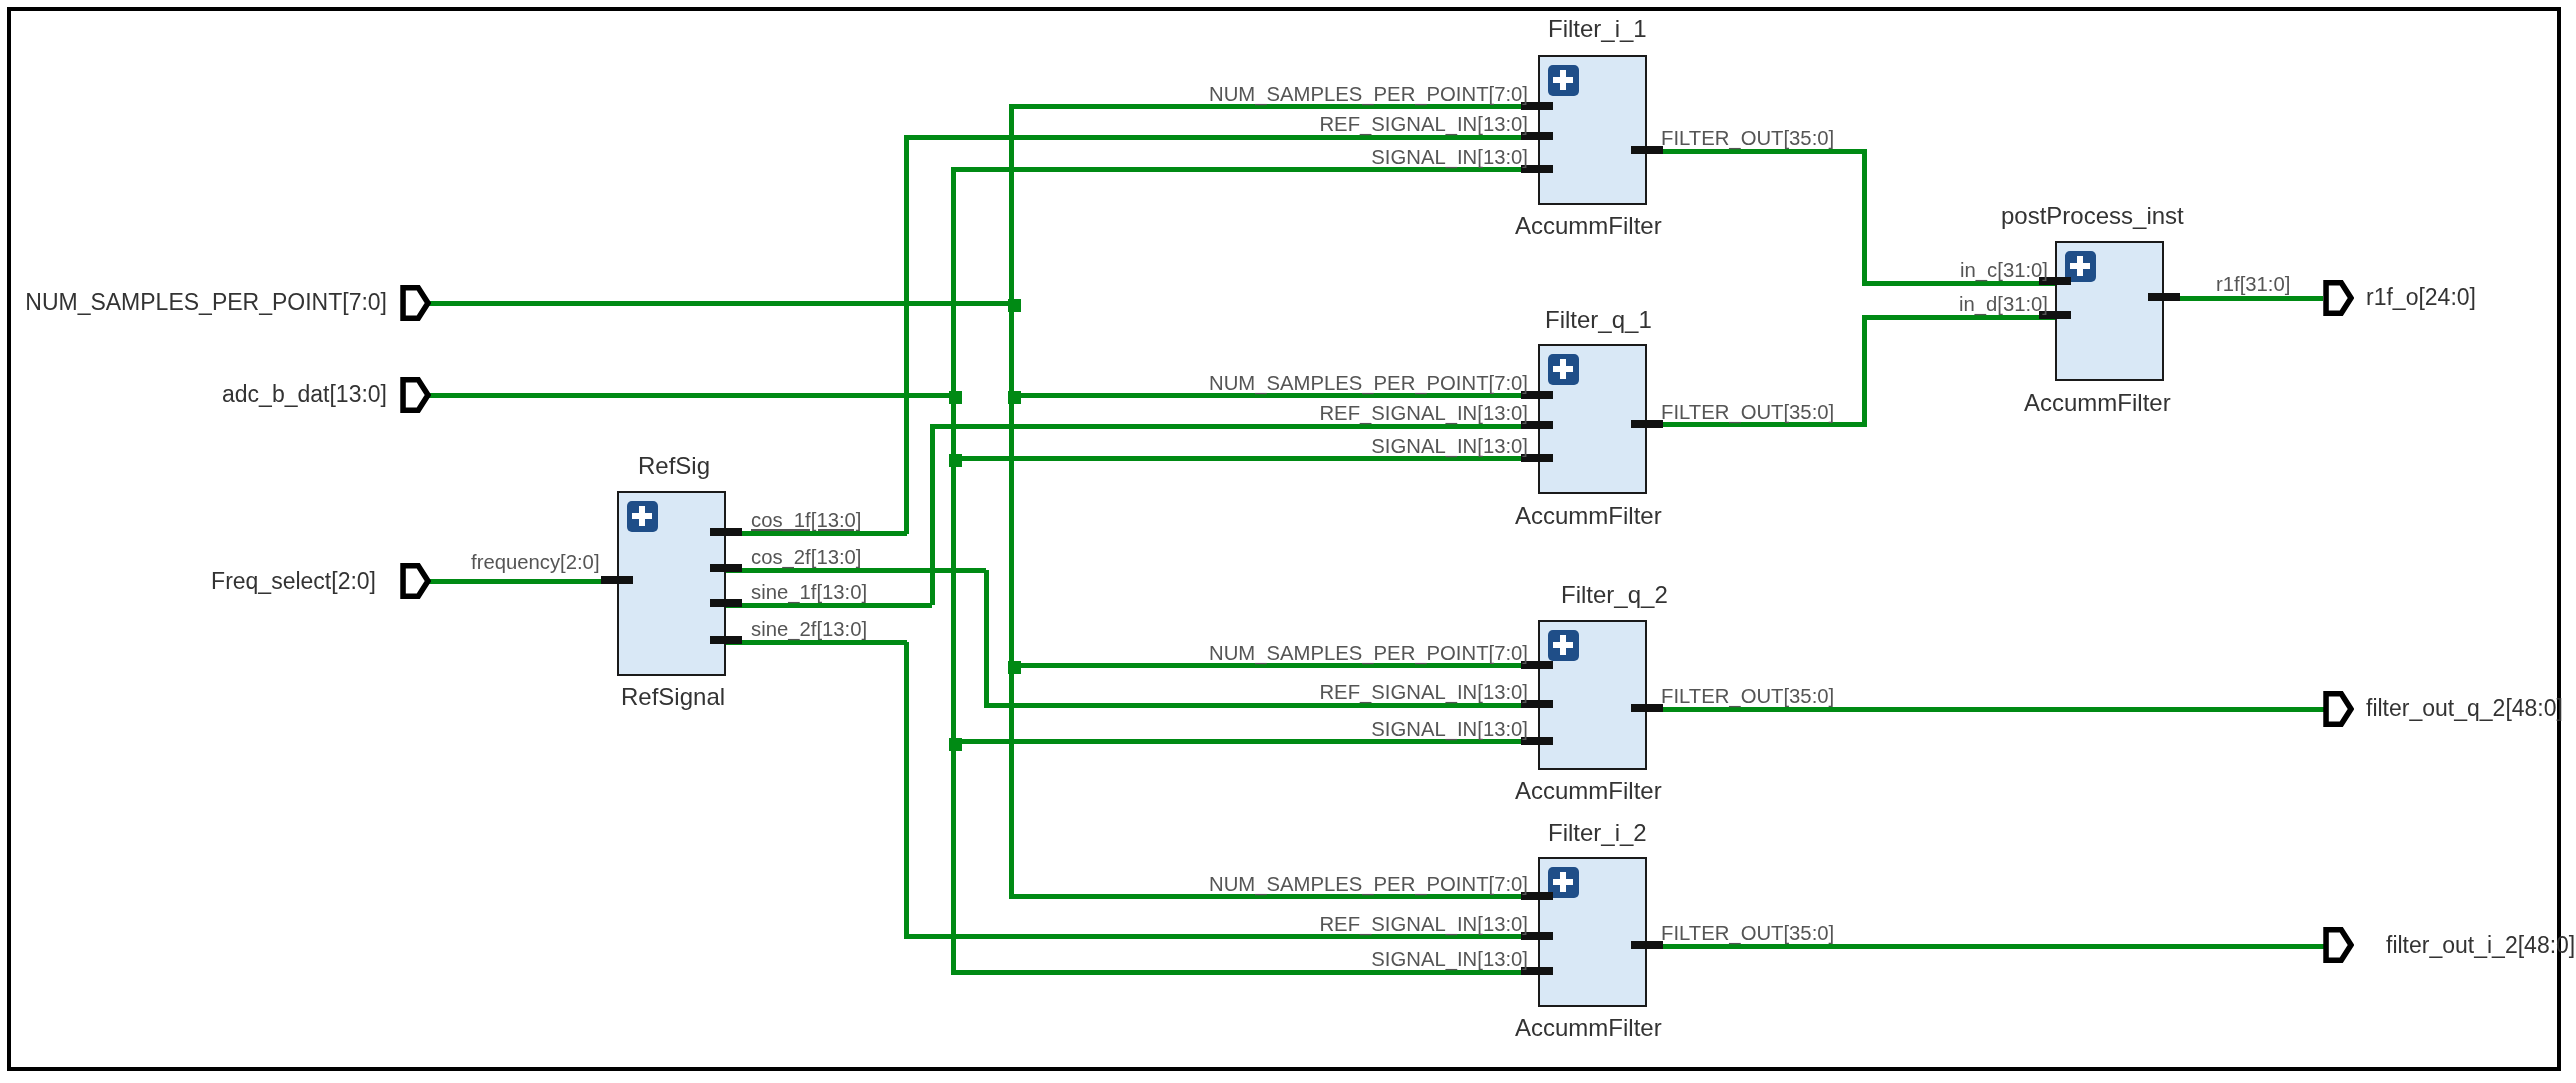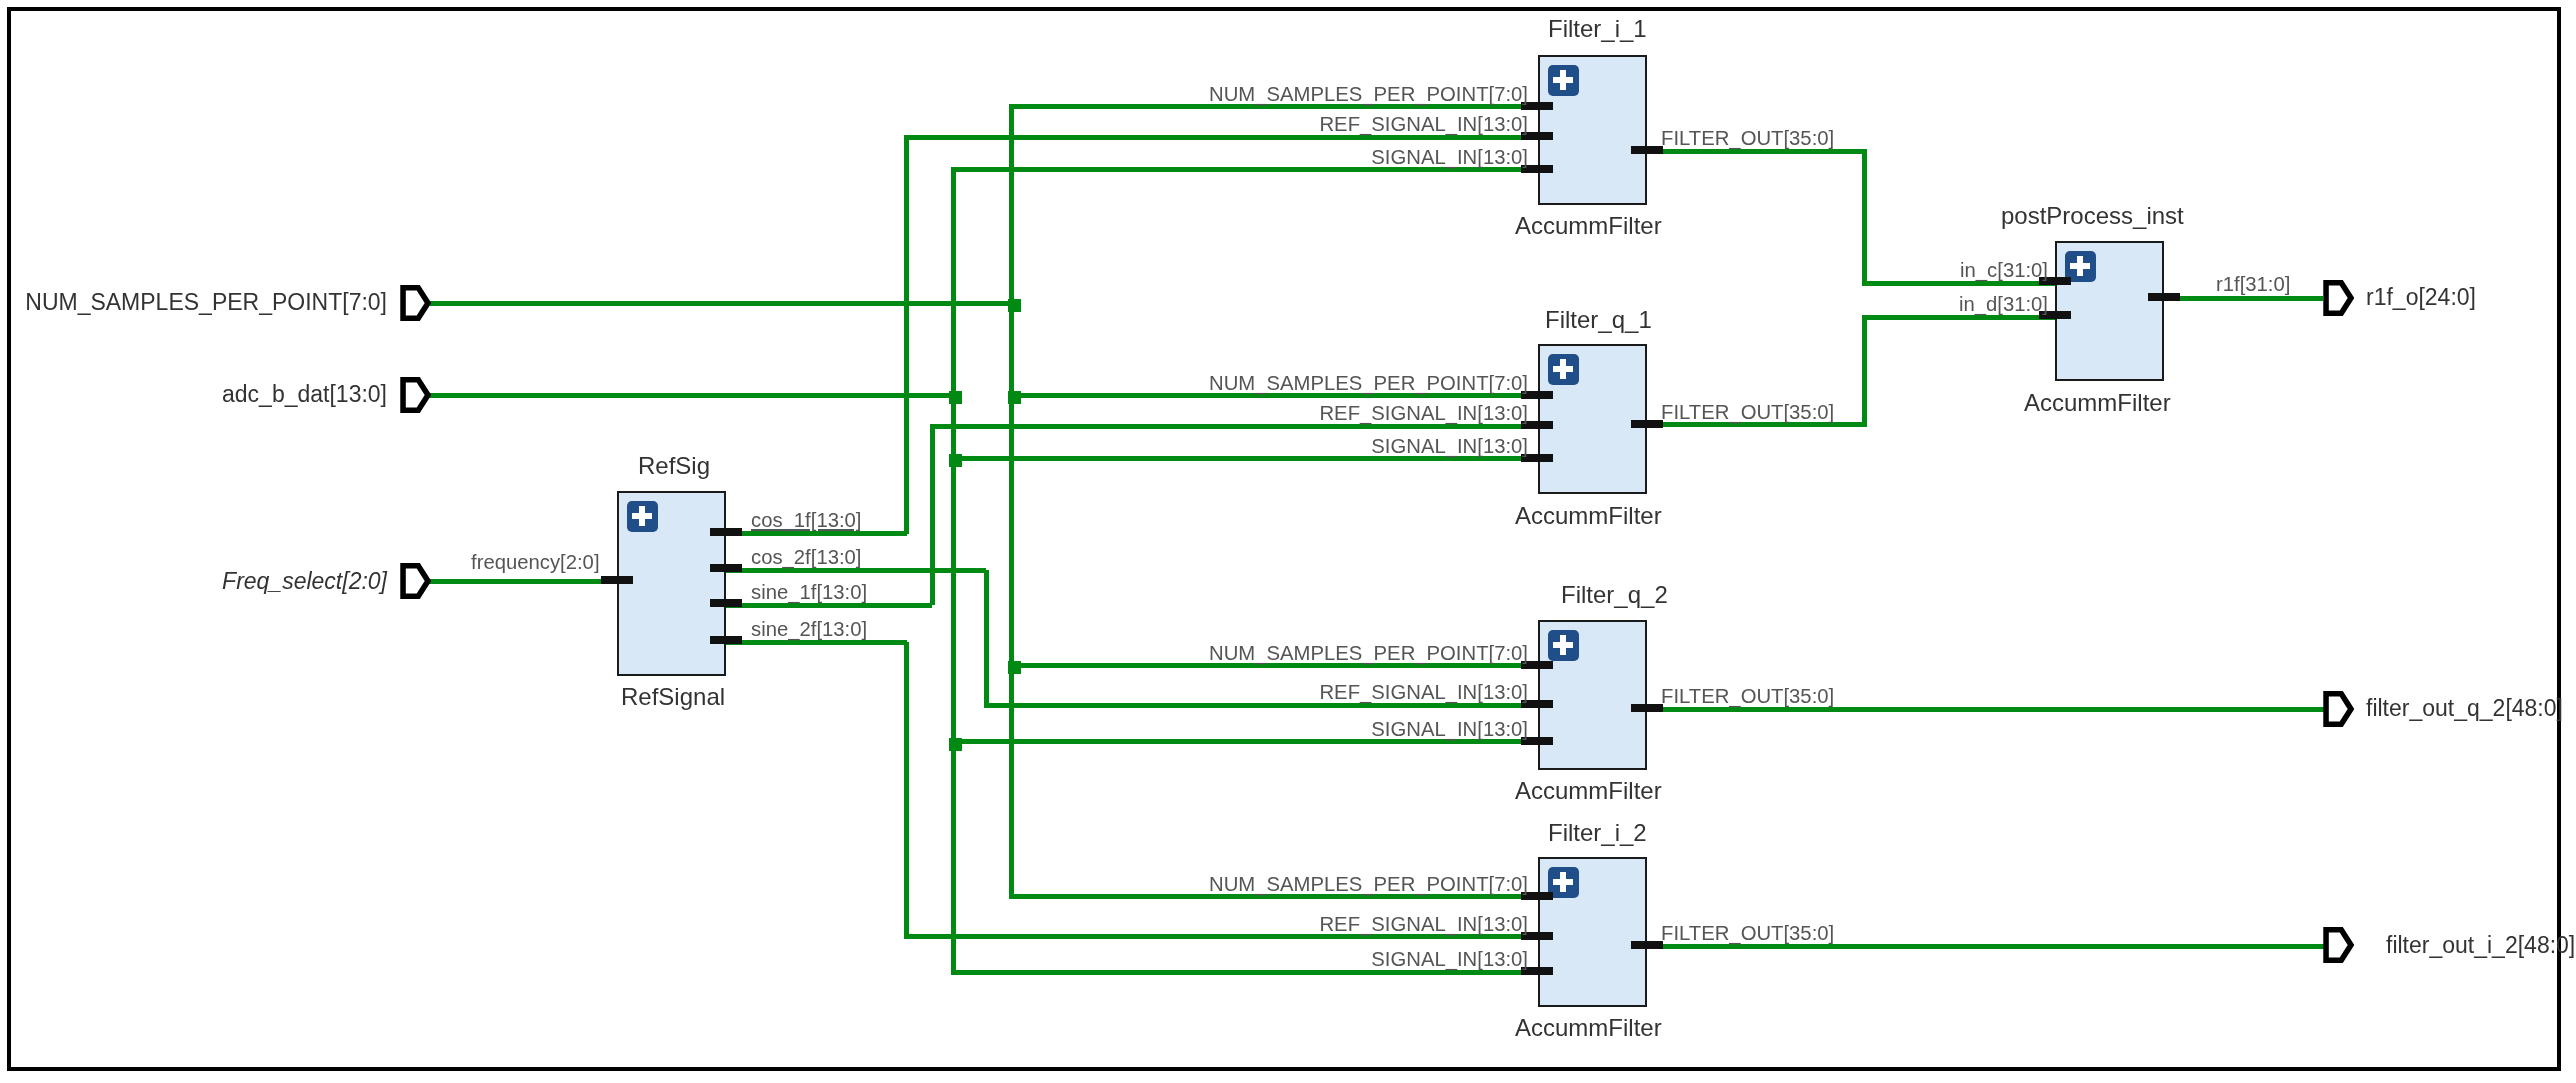--- a/index.html
+++ b/index.html
@@ -116,21 +116,21 @@
         <path d="M4 4 H26 L40 26 L26 48 H4 Z" fill="#fff" stroke="#000" stroke-width="8" stroke-linejoin="miter"></path>
       </svg>
   </div>
   <div class="iolabel r" style="left:387px;top:381px;">adc_b_dat[13:0]</div>
 
   <div class="ioarrow" style="left:400px;top:563px;">
     <svg width="31" height="36" viewBox="0 0 44 52">
         <path d="M4 4 H26 L40 26 L26 48 H4 Z" fill="#fff" stroke="#000" stroke-width="8" stroke-linejoin="miter"></path>
       </svg>
   </div>
-  <div class="iolabel r" style="left:387px;top:568px;font-style:italic;">Freq_select[2:0]</div>
+  <div class="iolabel r" style="left:376px;top:568px;">Freq_select[2:0]</div>
   <div class="plabel" style="left:471px;top:551px;">frequency[2:0]</div>
 
   <div class="ioarrow" style="left:2323px;top:280px;">
     <svg width="31" height="36" viewBox="0 0 44 52">
         <path d="M4 4 H26 L40 26 L26 48 H4 Z" fill="#fff" stroke="#000" stroke-width="8" stroke-linejoin="miter"></path>
       </svg>
   </div>
   <div class="iolabel" style="left:2366px;top:284px;">r1f_o[24:0]</div>
 
   <div class="ioarrow" style="left:2323px;top:691px;">

